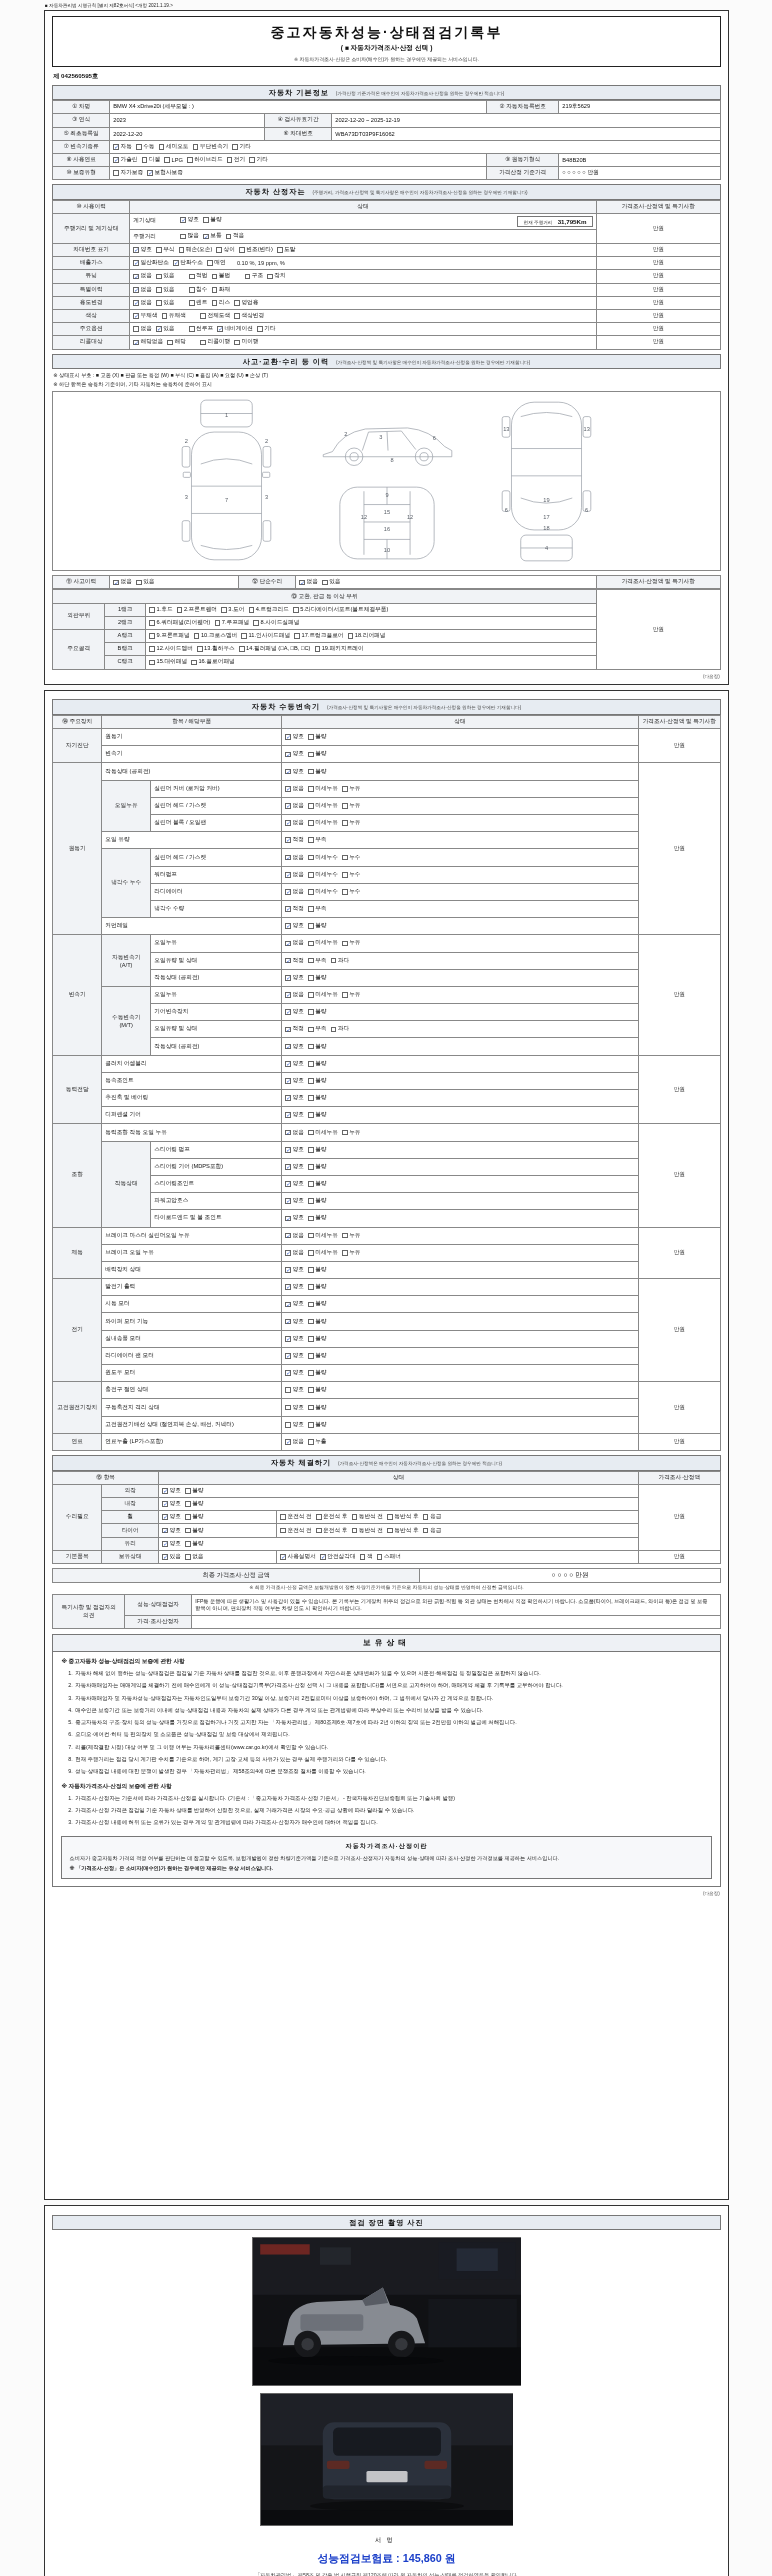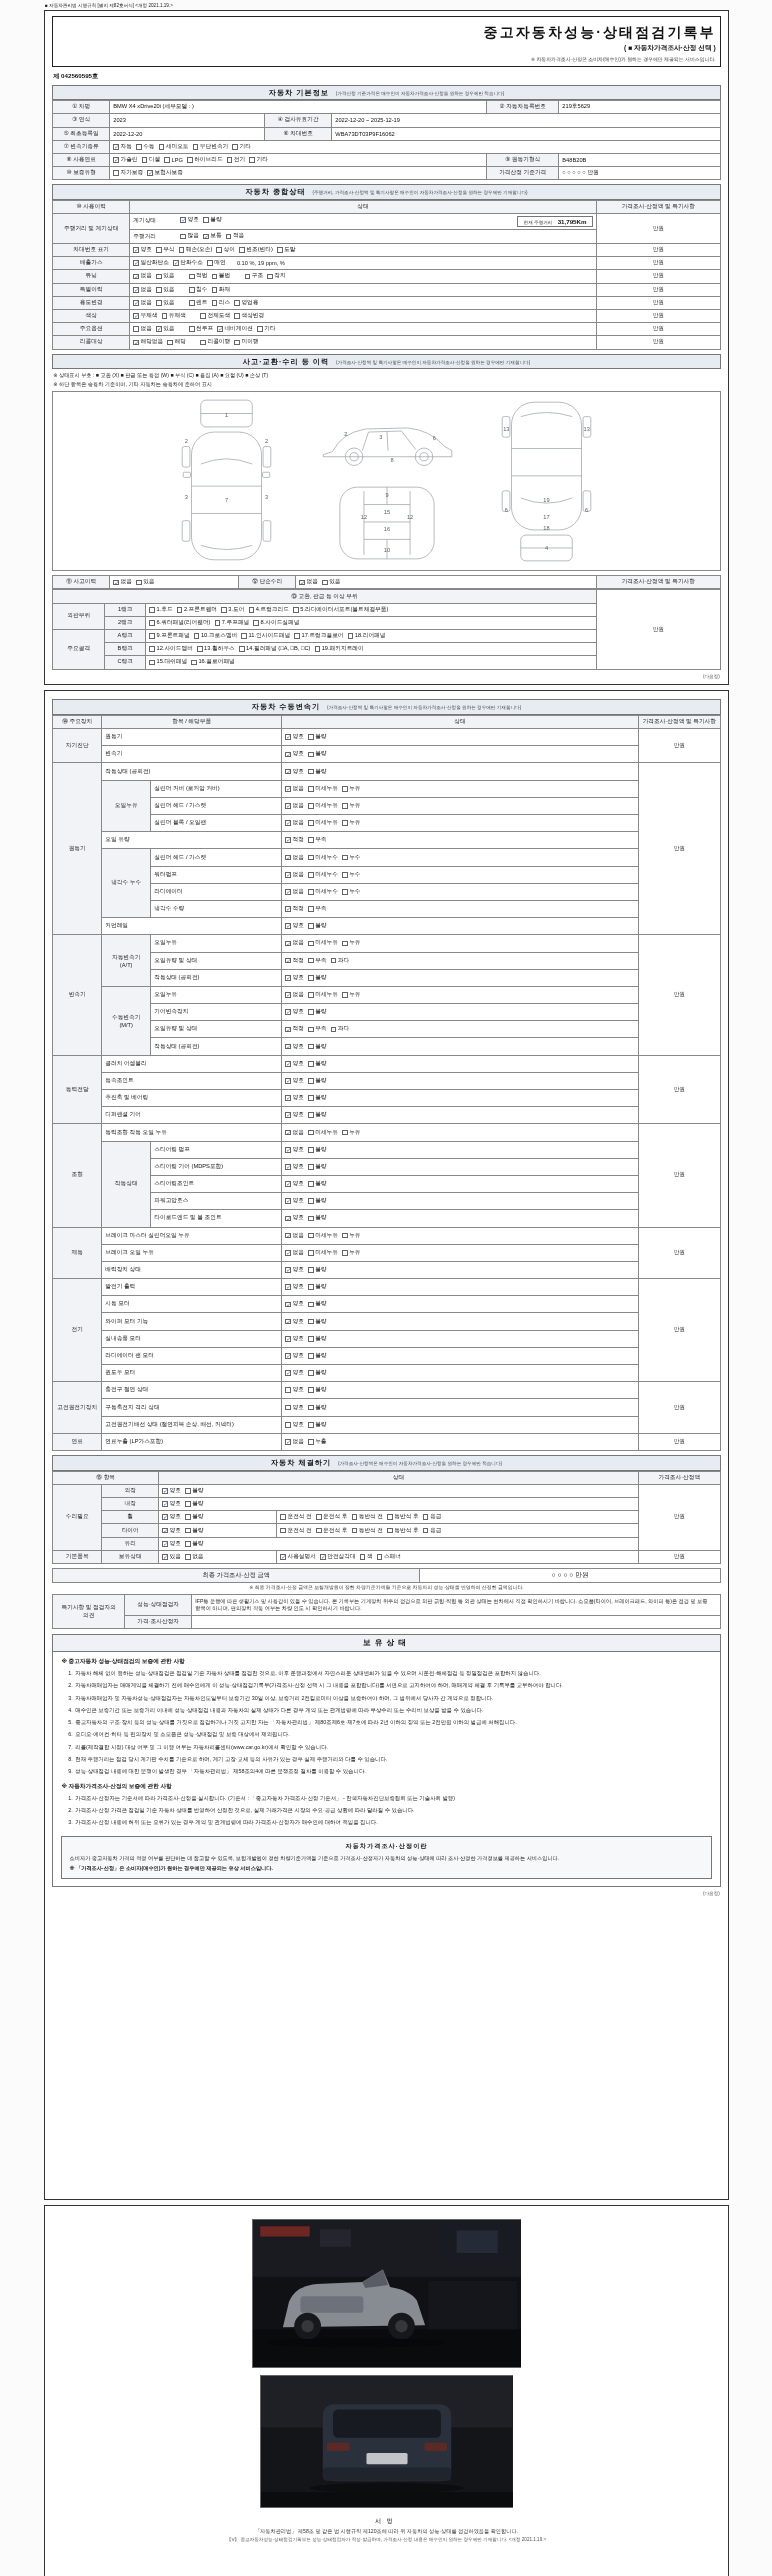--- a/index.html
+++ b/index.html
@@ -4,21 +4,21 @@
 <style>
 *{box-sizing:border-box;margin:0;padding:0}
 html,body{background:#fbfbfb}
 body{width:773px;height:2576px;overflow:hidden;font-family:"Liberation Sans","DejaVu Sans",sans-serif;font-size:5.7px;color:#111}
 .sheet{width:685px;margin:0 auto;padding-top:2.1px}
 .formref{font-size:4.6px;color:#222;margin:1px 0 2.1px 1px}
 .page{border:0.8px solid #333;background:#fff;padding:5.2px 7.2px;margin-bottom:5.2px}
 .p1{min-height:660px}
 .p2{min-height:1510px}
 .p3{min-height:374px}
-.titlebox{border:0.8px solid #222;padding:6.2px 4.1px 4.6px;text-align:right}
+.titlebox{border:0.8px solid #222;padding:6.2px 4.1px 4.6px;text-align:center}
 .title{font-size:14px;font-weight:bold;letter-spacing:2.1px}
 .subtitle{font-size:6.7px;font-weight:bold;margin-top:2.6px}
 .titlenote{font-size:4.9px;color:#333;margin-top:2.6px}
 .docno{font-size:6.2px;font-weight:bold;margin:4.6px 0 3.6px 1px}
 .secbar{border:0.5px solid #777;background:#e7ecf2;text-align:center;padding:2.1px 0 1.5px;margin-top:3.1px}
 .sect{font-size:7.2px;font-weight:bold;letter-spacing:1px;display:inline-block}
 .secn{font-size:4.6px;color:#444;display:inline-block;margin-left:5.2px}
 .tbl{width:100%;border-collapse:collapse;table-layout:fixed;margin-bottom:4.1px;background:#fff}
 .tbl th,.tbl td{border:0.5px solid #888;padding:2.1px 3.1px;vertical-align:middle;word-break:keep-all;font-weight:normal;text-align:left}
 .lc{background:#f1f3f6;text-align:center!important;color:#1b1b1b}
@@ -162,21 +162,21 @@
                 <span class="cb on">✓</span>
                 <span class="ol">보험사보증</span>
               </span></td>
         <td class="lc">가격산정 기준가격</td>
         <td class="vc">○ ○ ○ ○ ○ 만원</td>
       </tr>
     </tbody>
       </table>
 
     <div class="secbar">
-      <span class="sect">자동차 종합상태</span>
+      <span class="sect">자동차 산정자는</span>
       <span class="secn">(주행거리, 가격조사·산정액 및 특기사항은 매수인이 자동차가격조사·산정을 원하는 경우에만 기재합니다)</span>
     </div>
     <table class="tbl">
       <colgroup>
           <col style="width:77px">
           <col>
           <col style="width:124px">
         </colgroup>
       <tbody>
           <tr>
@@ -1319,20 +1319,23 @@
         <div class="defb">소비자가 중고자동차 가격의 적정 여부를 판단하는 데 참고할 수 있도록, 보험개발원이 정한 차량기준가액을 기준으로 가격조사·산정자가 자동차의 성능·상태에 따라 조사·산정한 가격정보를 제공하는 서비스입니다.</div>
         <div class="defn">※ 「가격조사·산정」은 소비자(매수인)가 원하는 경우에만 제공되는 유상 서비스입니다.</div>
       </div>
     </div>
 
     <div class="nextnote">(다음장)</div>
   </div>
 
   <div class="page p3">
 
+    <div class="secbar">
+      <span class="sect">점검 장면 촬영 사진</span>
+    </div>
 
     <div class="photo ph1">
       <svg width="268" height="147" viewBox="0 0 520 285">
         <rect width="520" height="285" fill="#101114"></rect>
         <rect width="520" height="110" fill="#1a1b20"></rect>
         <rect x="14" y="12" width="96" height="20" fill="#6d2622"></rect>
         <rect x="130" y="18" width="60" height="34" fill="#23262c"></rect>
         <rect x="360" y="8" width="150" height="72" fill="#191b22"></rect>
         <rect x="395" y="20" width="80" height="44" fill="#242a36"></rect>
         <rect y="212" width="520" height="73" fill="#0a0b0d"></rect>
@@ -1358,19 +1361,23 @@
         <rect x="318" y="130" width="44" height="16" rx="4" fill="#5c2a24"></rect>
         <rect x="205" y="150" width="80" height="22" rx="3" fill="#c3c4c7"></rect>
         <rect x="120" y="178" width="250" height="26" rx="8" fill="#20242c"></rect>
         <ellipse cx="245" cy="218" rx="150" ry="10" fill="#0c0d0f"></ellipse>
         <rect y="226" width="490" height="29" fill="#0b0c0e"></rect>
       </svg>
     </div>
 
     <div class="sign">서명</div>
 
+    <div class="premium">
+      <span>성능점검보험료 :</span>
+      <b>145,860 원</b>
+    </div>
 
     <div class="fline">「자동차관리법」 제58조 및 같은 법 시행규칙 제120조에 따라 위 자동차의 성능·상태를 점검하였음을 확인합니다.</div>
     <div class="fline small">【Ⅴ】 중고자동차성능·상태점검기록부는 성능·상태점검자가 작성·발급하며, 가격조사·산정 내용은 매수인이 원하는 경우에만 기재합니다. &lt;개정 2021.1.19.&gt;</div>
   </div>
 
 </div>
 
 
 </body></html>

